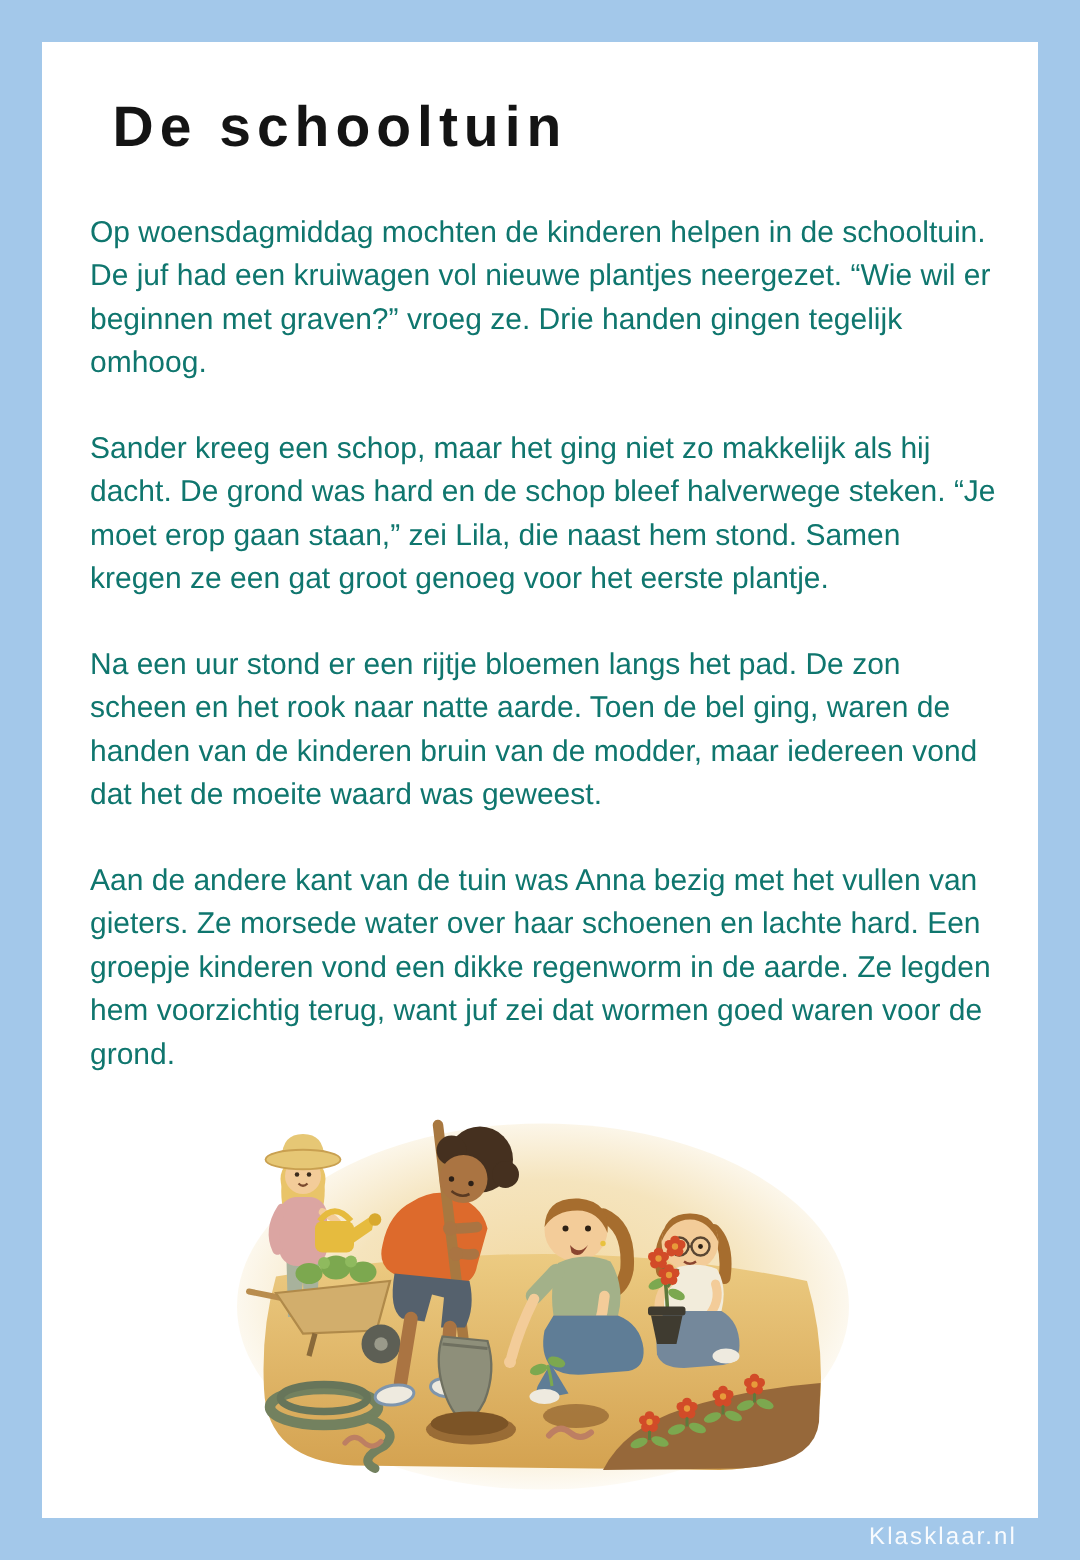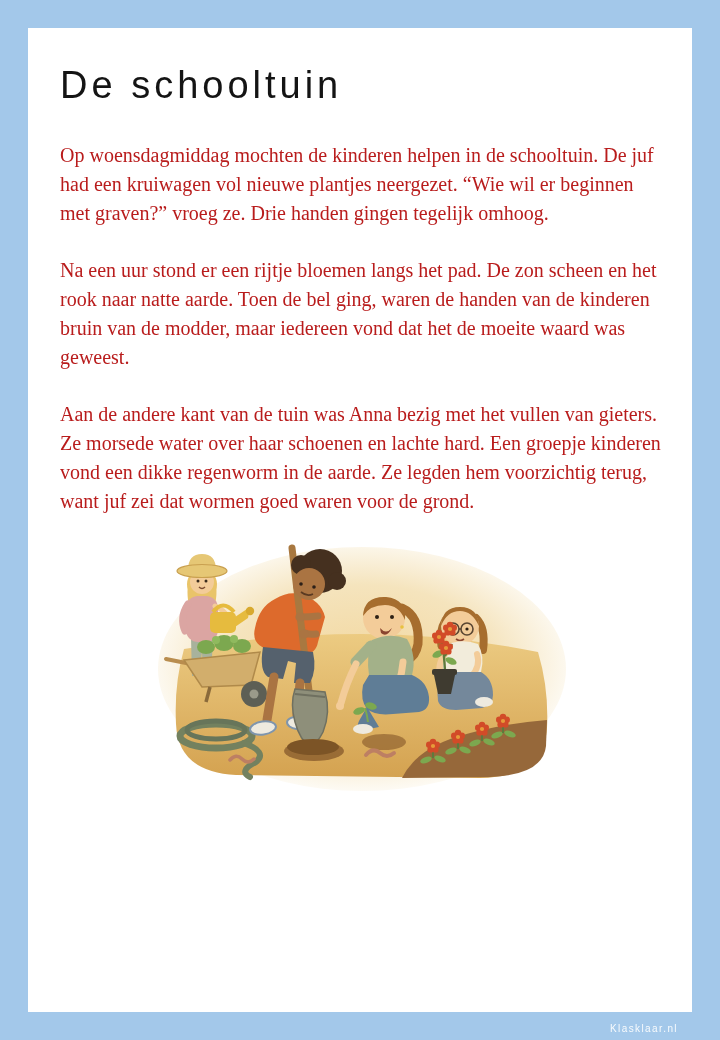--- a/index.html
+++ b/index.html
@@ -8,45 +8,45 @@
     background:#a3c8ea;
     font-family:"Liberation Sans",sans-serif;
     overflow:hidden;
   }
   .page{
     position:absolute;left:28px;top:28px;width:664px;height:984px;
     background:#ffffff;box-sizing:border-box;
     padding:36px 28px 0 32px;
   }
   .title{
-    margin:0 0 34px 0;
-    font-size:38px;font-weight:400;letter-spacing:4px;
+    margin:0 0 34px 15px;
+    font-size:38px;font-weight:700;letter-spacing:4px;
     color:#141414;
   }
   .para{
     margin:0 0 28px 0;
-    font-size:20px;line-height:29px;color:#b91c1c;
+    font-size:20px;line-height:29px;color:#0f766e;
     max-width:604px;
-    font-family:Liberation Serif, serif;
   }
   .illu-wrap{width:424px;height:250px;margin:12px auto 0 auto;}
   .watermark{
     position:absolute;right:42px;bottom:6px;
     color:rgba(255,255,255,0.92);
-    font-size:10px;letter-spacing:1.4px;font-weight:300;
+    font-size:16px;letter-spacing:1.4px;font-weight:300;
   }
 </style>
 </head>
 <body>
 
 <div class="page">
 
   <h1 class="title">De schooltuin</h1>
 
   <p class="para">Op woensdagmiddag mochten de kinderen helpen in de schooltuin. De juf had een kruiwagen vol nieuwe plantjes neergezet. “Wie wil er beginnen met graven?” vroeg ze. Drie handen gingen tegelijk omhoog.</p>
+  <p class="para">Sander kreeg een schop, maar het ging niet zo makkelijk als hij dacht. De grond was hard en de schop bleef halverwege steken. “Je moet erop gaan staan,” zei Lila, die naast hem stond. Samen kregen ze een gat groot genoeg voor het eerste plantje.</p>
   <p class="para">Na een uur stond er een rijtje bloemen langs het pad. De zon scheen en het rook naar natte aarde. Toen de bel ging, waren de handen van de kinderen bruin van de modder, maar iedereen vond dat het de moeite waard was geweest.</p>
   <p class="para">Aan de andere kant van de tuin was Anna bezig met het vullen van gieters. Ze morsede water over haar schoenen en lachte hard. Een groepje kinderen vond een dikke regenworm in de aarde. Ze legden hem voorzichtig terug, want juf zei dat wormen goed waren voor de grond.</p>
 
   <div class="illu-wrap">
     <svg viewBox="0 0 424 250" width="424" height="250">
       <defs>
         <radialGradient id="halo" cx="50%" cy="48%" r="56%">
           <stop offset="0%" stop-color="#f2d79f"></stop>
           <stop offset="58%" stop-color="#f5e4bd"></stop>
           <stop offset="100%" stop-color="#ffffff"></stop>

